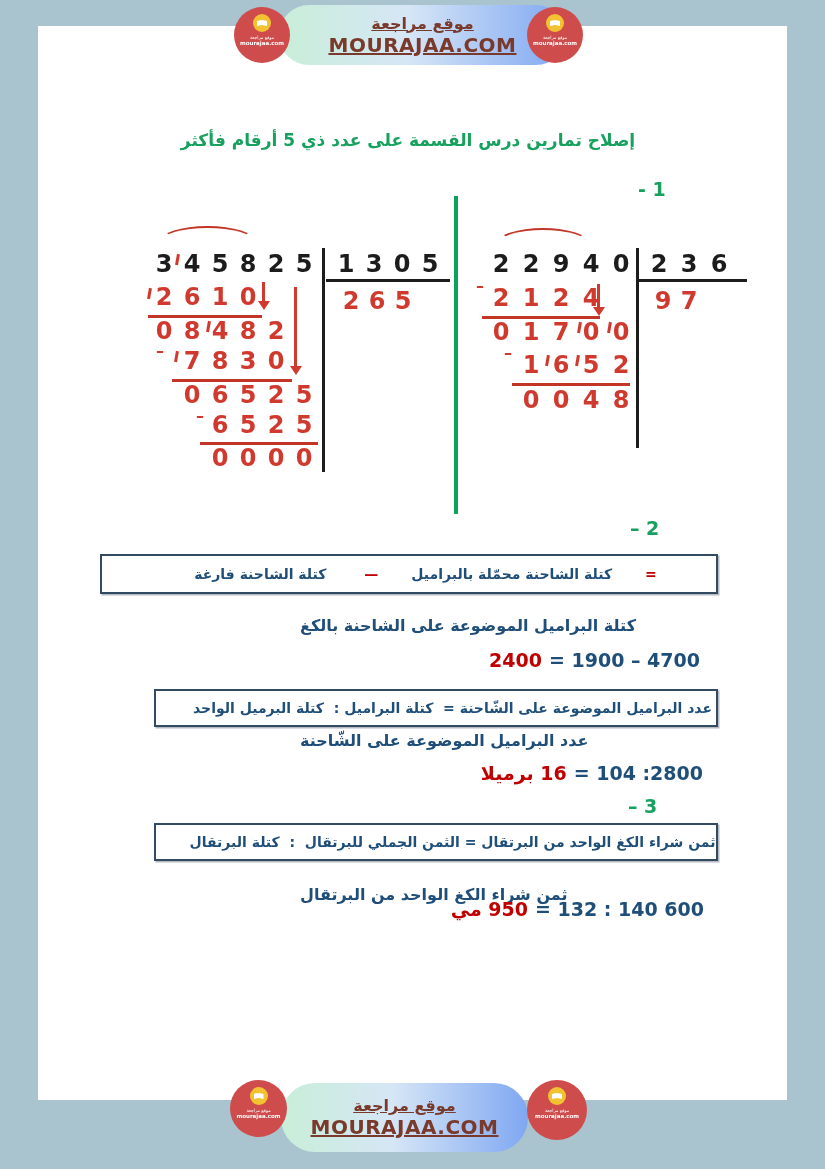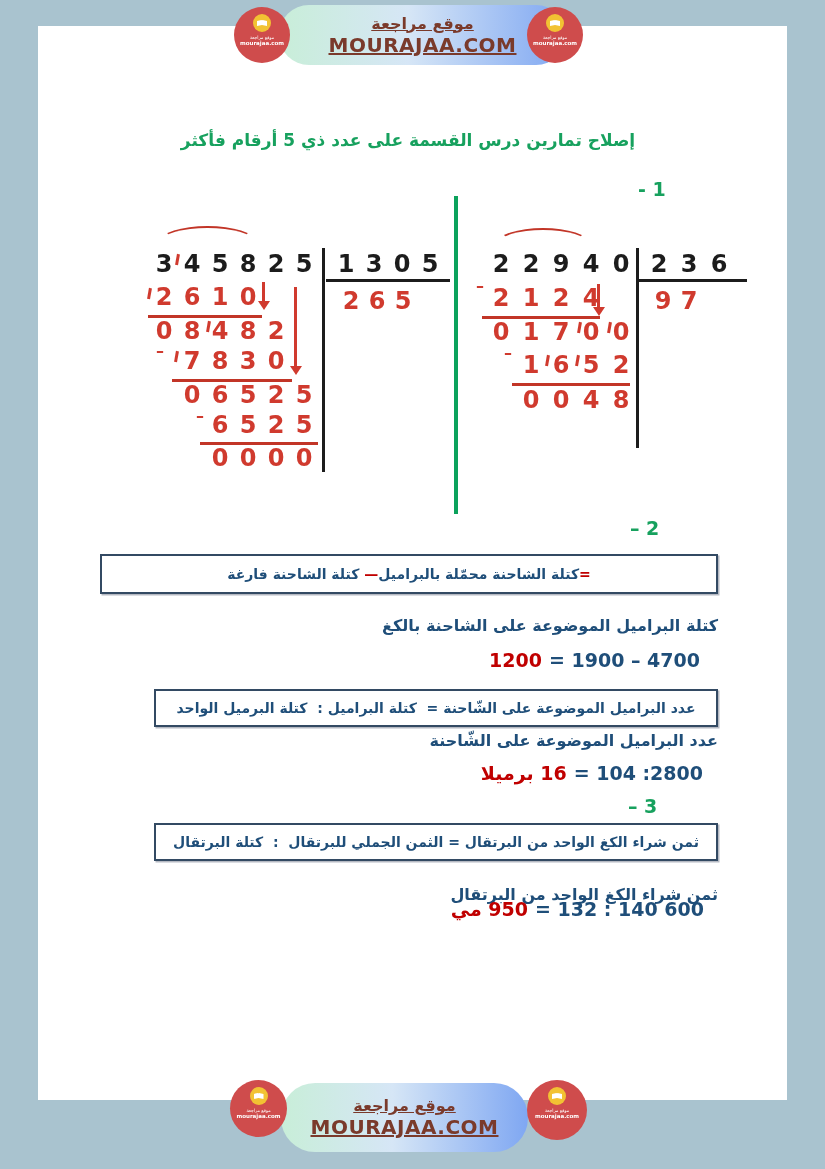--- a/index.html
+++ b/index.html
@@ -60,23 +60,23 @@
     border:6px solid transparent; border-top:9px solid #d03a2e; border-bottom:none; }
   .tick { position:absolute; width:2.5px; height:11px; background:#d03a2e; transform:rotate(10deg); }
   .minus { position:absolute; color:#d03a2e; font-weight:bold; font-size:16px; line-height:12px; }
   
   .rulebox {
     position:absolute; background:#ffffff;
     border:2px solid #334a63; box-shadow:1.5px 1.5px 0 rgba(90,100,120,.45);
     display:flex; align-items:center; justify-content:center;
     direction:rtl; font-weight:bold; font-size:14px; color:#1f4e79;
   }
-  .rulebox .rpart { unicode-bidi:isolate; white-space:pre; }
+  .rulebox .rpart { unicode-bidi:isolate; white-space:pre;margin-left:33px; }
   .rulebox .rred { color:#c00000; }
-  .bodyline { position:absolute; direction:rtl; text-align:right;
+  .bodyline { position:absolute; direction:rtl; text-align:left;
     font-weight:bold; font-size:16px; color:#1f4e79; }
   .eqline { position:absolute; direction:ltr; text-align:right;
     font-weight:bold; font-size:19px; color:#1f4e79; }
   .eqline span { unicode-bidi:isolate; }
   .eq-red { color:#c00000; }
   .eq-blue { color:#1f4e79; }
   .eqgap { margin-left:7px; }
 </style>
 </head>
 <body>
@@ -254,21 +254,21 @@
 <div class="rulebox" style="left:100px;top:554px;width:618px;height:40px;">
   <span class="rpart rred">=</span>
   <span class="rpart">كتلة الشاحنة محمّلة بالبراميل</span>
   <span class="rpart rred">—</span>
   <span class="rpart"> كتلة الشاحنة فارغة</span>
 </div>
 
 <div class="bodyline" style="left:300px;top:616px;width:418px;">كتلة البراميل الموضوعة على الشاحنة بالكغ</div>
 
 <div class="eqline" style="left:380px;top:649px;width:320px;">
-  <span class="eq-red">1200</span><span class="eq-blue eqgap">= 1900 – 4700</span>
+  <span class="eq-red">2400</span><span class="eq-blue eqgap">= 1900 – 4700</span>
 </div>
 
 <div class="rulebox" style="left:154px;top:689px;width:564px;height:38px;">
   <span class="rpart">عدد البراميل الموضوعة على الشّاحنة =  كتلة البراميل :  كتلة البرميل الواحد</span>
 </div>
 
 <div class="bodyline" style="left:300px;top:731px;width:418px;">عدد البراميل الموضوعة على الشّاحنة</div>
 
 <div class="eqline" style="left:360px;top:762px;width:343px;">
   <span class="eq-red">برميلا</span>

